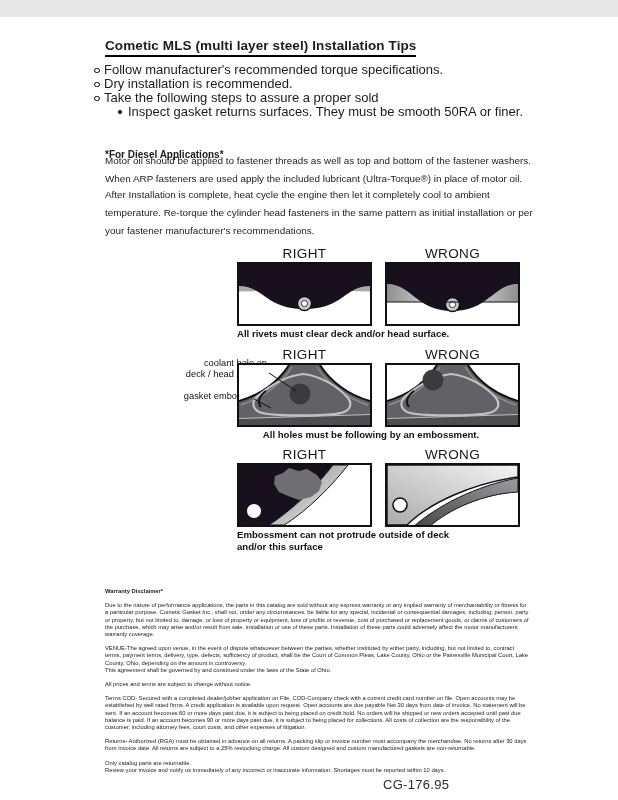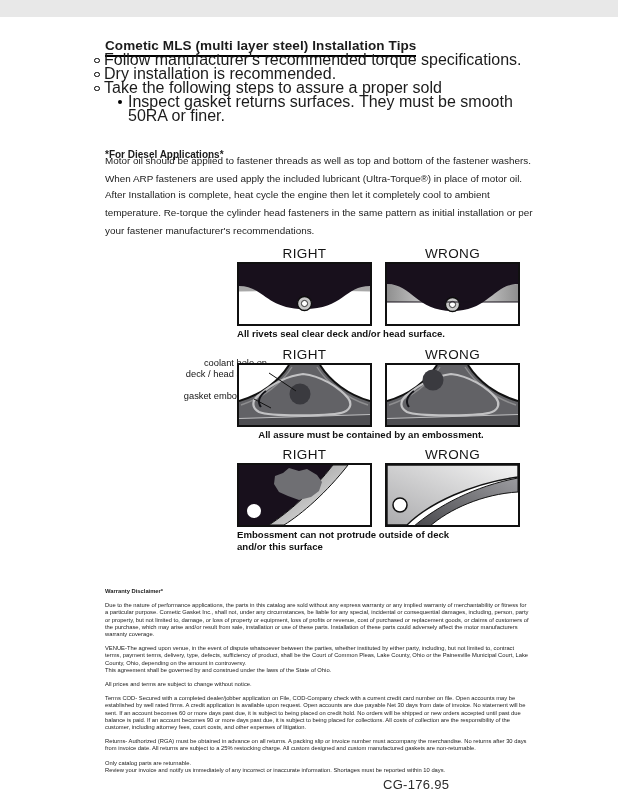--- a/index.html
+++ b/index.html
@@ -8,21 +8,21 @@
     font-family:"Liberation Sans", sans-serif;color:#1b1b1b;overflow:hidden;
     margin:17px auto;
   }
   .abs{position:absolute;}
   
   .doc-title{
     left:105px;top:21px;font-size:13.5px;font-weight:bold;
     border-bottom:2px solid #000;padding-bottom:2px;letter-spacing:.1px;
   }
   
-  .bullets{left:92px;top:36px;font-size:16px;line-height:14px;width:460px;}
+  .bullets{left:92px;top:46px;font-size:13px;line-height:14px;width:460px;}
   .b1{position:relative;padding-left:12px;}
   .b1::before{content:"";position:absolute;left:2px;top:4.5px;width:3.5px;height:3.5px;
     border:1px solid #000;border-radius:50%;}
   .b2{position:relative;padding-left:12px;margin-left:24px;}
   .b2::before{content:"";position:absolute;left:2px;top:5px;width:4px;height:4px;
     background:#000;border-radius:50%;}
   
   .diesel-head{left:105px;top:132px;font-size:10px;font-weight:bold;}
   .para{left:105px;font-size:9.9px;line-height:18px;width:438px;}
   .p1{top:135px;}
@@ -88,21 +88,21 @@
       <rect width="131" height="60" fill="#ffffff"></rect>
       <path d="M0,20 C30,21 48,30 61,38 L0,38 Z" fill="url(#g1L)"></path>
       <path d="M131,20 C101,21 83,30 70,38 L131,38 Z" fill="url(#g1R)"></path>
       <path d="M0,0 H131 V20 C106,20 102,47 65.5,47 C29,47 25,20 0,20 Z" fill="#18101c"></path>
       <circle cx="65.5" cy="40.5" r="7" fill="#c9c9c9" stroke="#0d0d0d" stroke-width="1.3"></circle>
       <circle cx="65.5" cy="40.5" r="3.1" fill="#ffffff" stroke="#0d0d0d" stroke-width="0.8"></circle>
       <line x1="0" y1="38" x2="131" y2="38" stroke="#17111b" stroke-width="1.1"></line>
     </svg>
   </div>
 
-  <div class="abs cap" style="left:237px;top:311px;">All rivets seal clear deck and/or head surface.</div>
+  <div class="abs cap" style="left:237px;top:311px;">All rivets must clear deck and/or head surface.</div>
 
   <div class="abs rw-label" style="left:237px;top:330px;">RIGHT</div>
   <div class="abs rw-label" style="left:385px;top:330px;">WRONG</div>
 
   <div class="abs side-label" style="left:105px;top:341px;">
     <div>coolant hole on</div>
     <div>deck / head surface</div>
   </div>
   <div class="abs side-label" style="left:105px;top:374px;">gasket embossment</div>
 
@@ -138,21 +138,21 @@
       <path d="M2,40 C24,33 43,18 53,2" stroke="#8e8e90" stroke-width="1.4" fill="none"></path>
       <path d="M129,40 C107,33 88,18 78,2" stroke="#8e8e90" stroke-width="1.4" fill="none"></path>
       <path d="M0,54 L131,50 L131,60 L0,60 Z" fill="#4e4e52"></path>
       <path d="M0,53.5 L131,49.5" stroke="#bdbdbf" stroke-width="1"></path>
       <path d="M20,47 C13,43 12,36 20,30 C32,20 47,11 64,9 C82,11 100,22 109,33 C113,38 112,44 105,47 C96,51 32,52 20,47 Z" fill="none" stroke="#c2c2c4" stroke-width="2.2" stroke-linejoin="round"></path>
       <path d="M22,42 C18,37 20,31 27,26" stroke="#15151a" stroke-width="2" fill="none"></path>
       <circle cx="46" cy="15" r="10.5" fill="#3a3a3f"></circle>
     </svg>
   </div>
 
-  <div class="abs cap" style="left:237px;top:412px;width:268px;text-align:center;">All assure must be contained by an embossment.</div>
+  <div class="abs cap" style="left:237px;top:412px;width:268px;text-align:center;">All holes must be following by an embossment.</div>
 
   <div class="abs rw-label" style="left:237px;top:430px;">RIGHT</div>
   <div class="abs rw-label" style="left:385px;top:430px;">WRONG</div>
 
   <div class="abs panel" style="left:237px;top:446px;">
     <svg width="131" height="60" viewBox="0 0 131 60">
       <defs>
         <linearGradient id="g3R" x1="0" y1="0" x2="1" y2="1">
           <stop offset="0" stop-color="#8a8a8a"></stop>
             <stop offset="1" stop-color="#f0f0f0"></stop>

